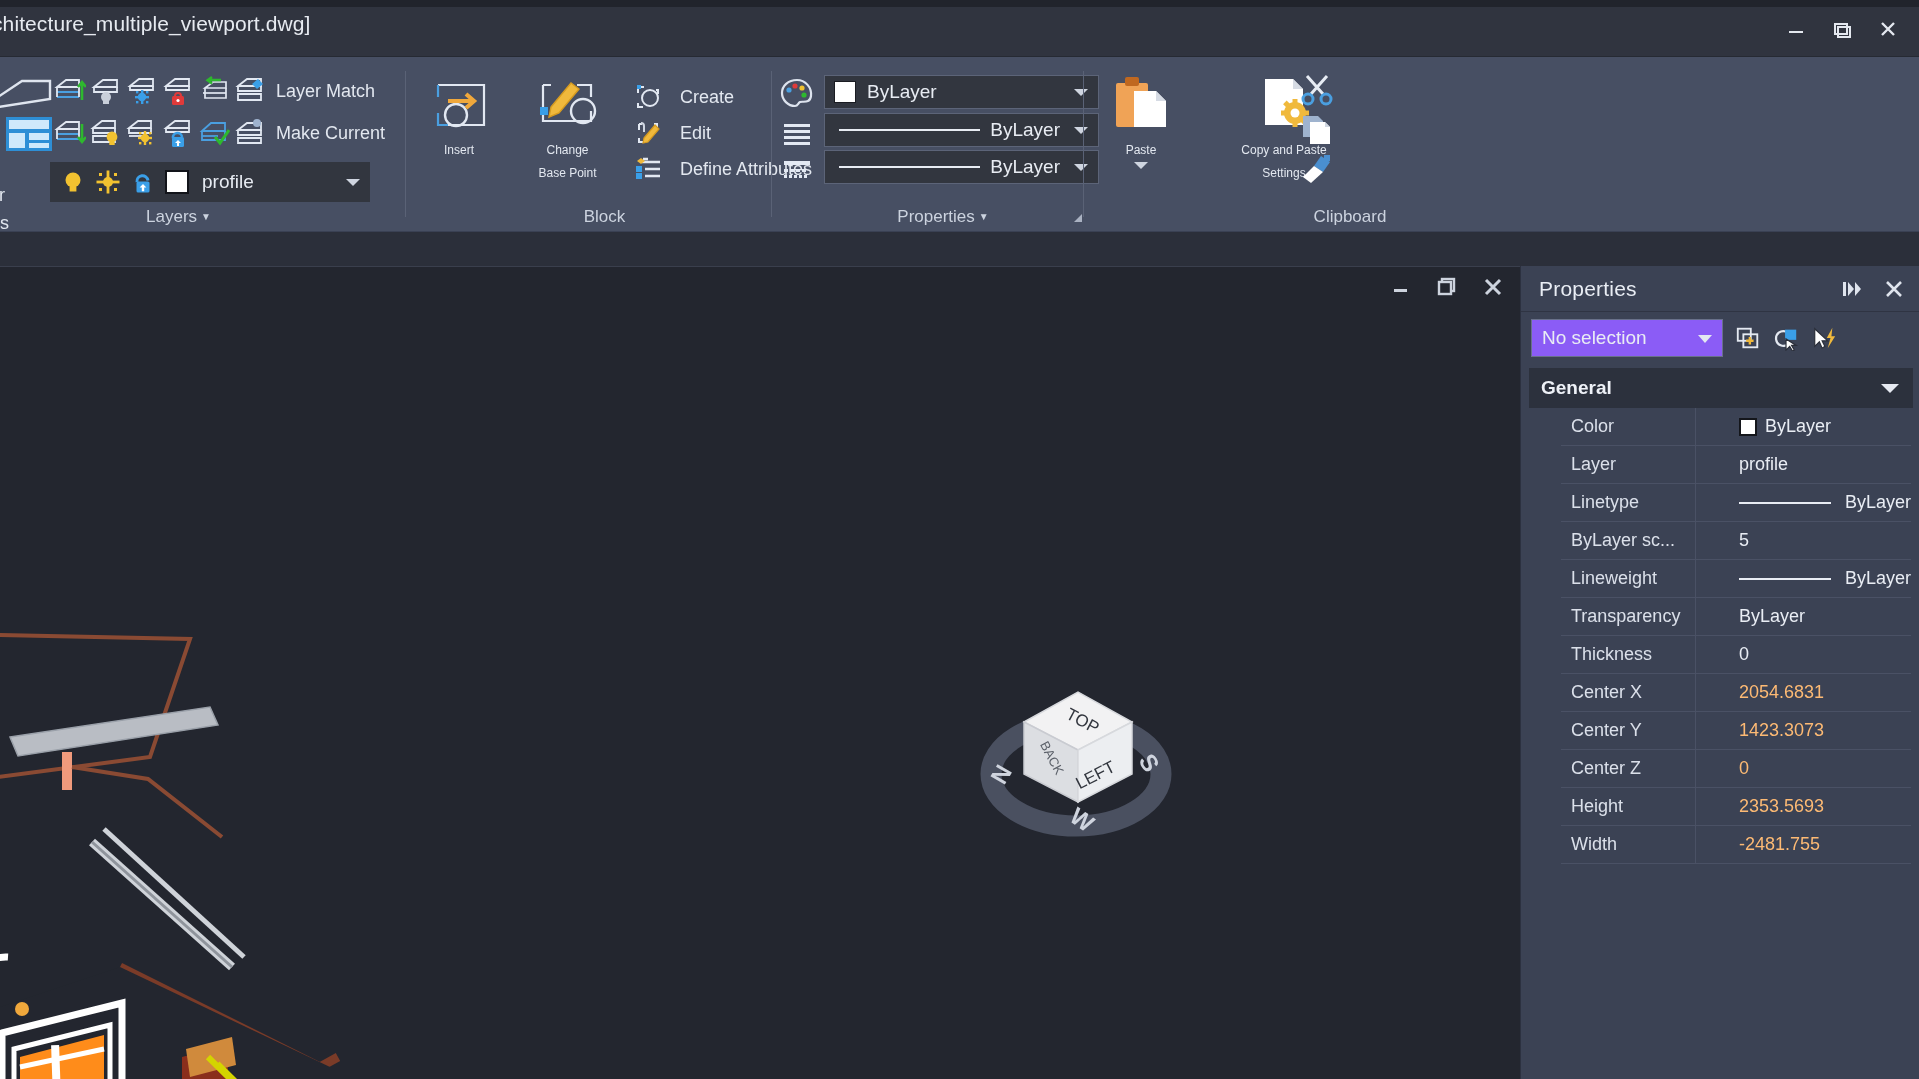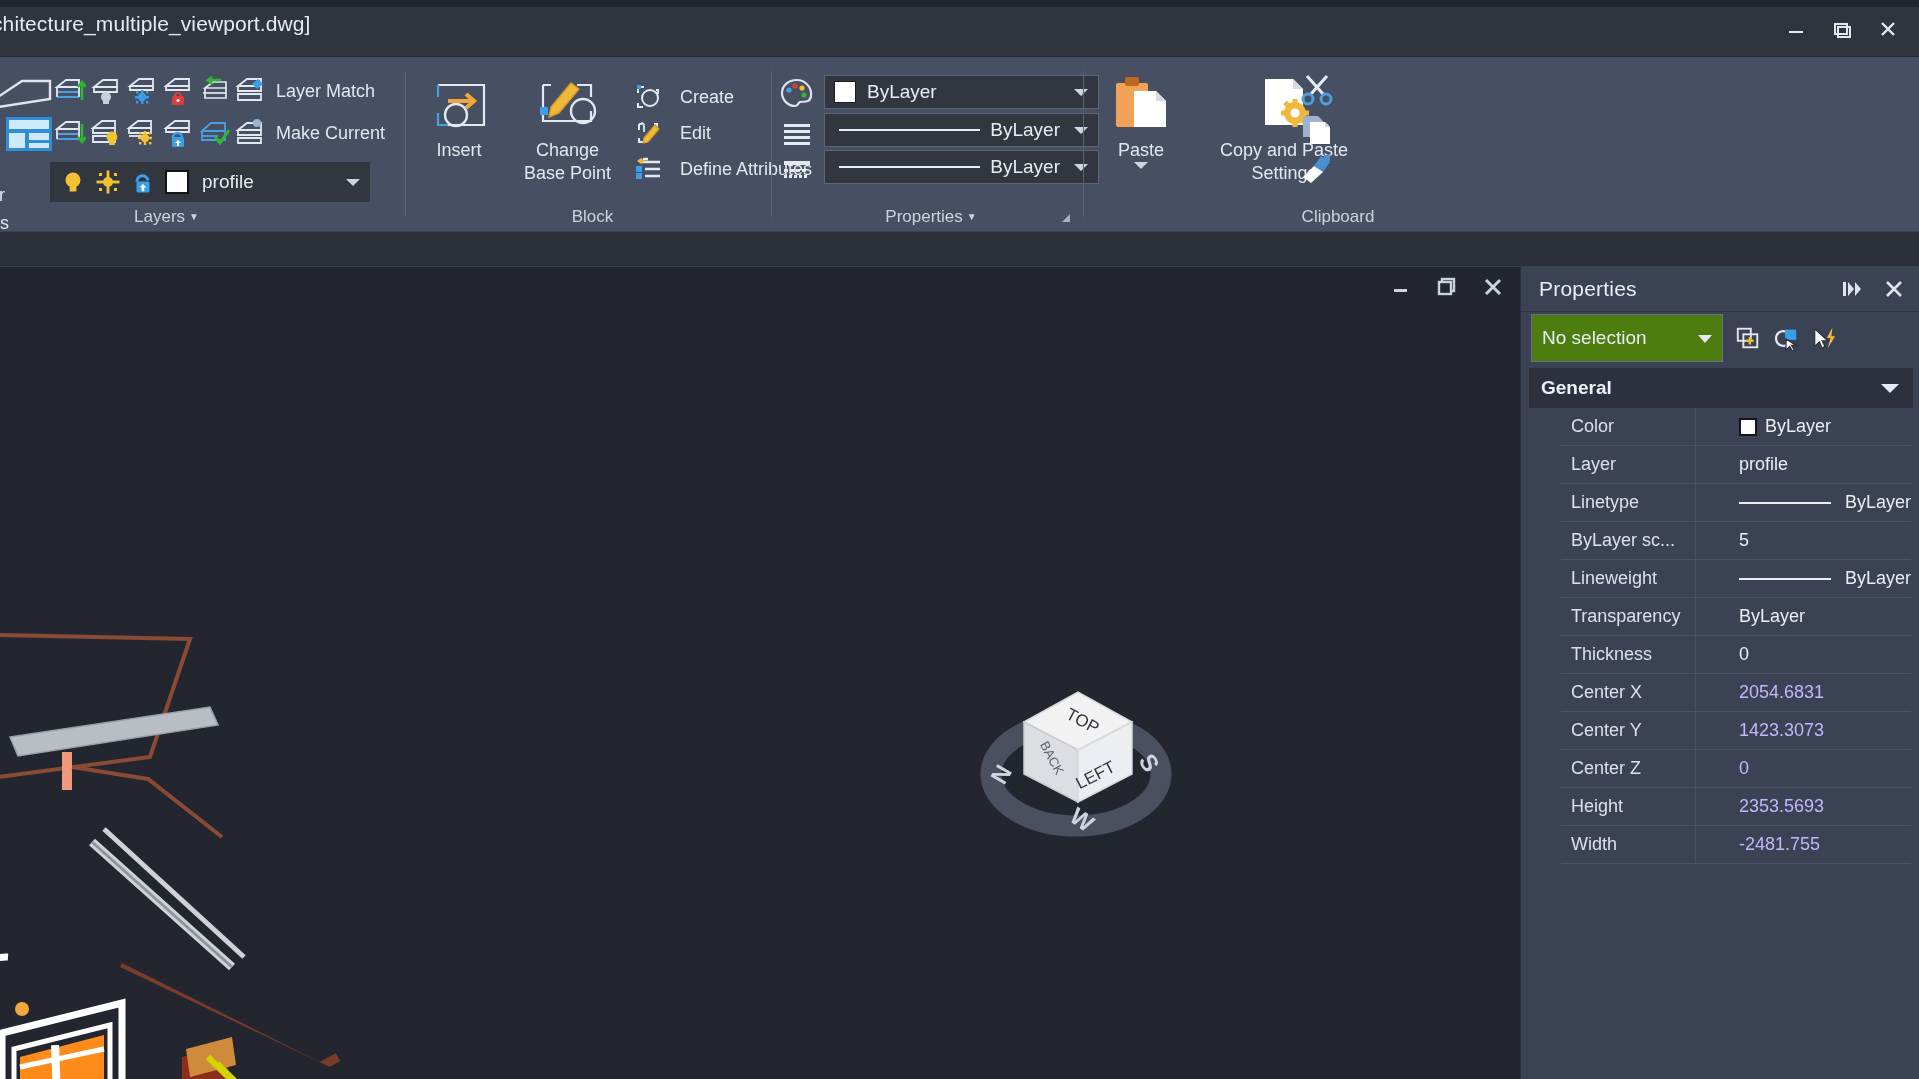--- a/index.html
+++ b/index.html
@@ -45,21 +45,21 @@
     position: absolute; top: 14px; width: 1px; height: 146px;
     background: #5a6276;
   }
   .panel-label {
     position: absolute; bottom: 4px; width: 100%;
     text-align: center; font-size: 17px; color: #ccd3df;
     white-space: nowrap;
   }
   .panel-label .caret { font-size: 10px; margin-left: 4px; vertical-align: 2px; }
   .panel-labels-row {
-    position: absolute; left: 4px; bottom: 0; width: 1827px; height: 28px;
+    position: absolute; left: 16px; bottom: 0; width: 1827px; height: 28px;
   }
 
   
   .lyr-row { position: absolute; display: flex; }
   .lyr-btn {
     width: 36px; height: 36px; display: flex; align-items: center; justify-content: center;
   }
   .lyr-btn svg { display:block; }
   .lyr-textbtn {
     display: flex; align-items: center; gap: 6px;
@@ -78,21 +78,21 @@
     position:absolute; right: 10px; top: 50%; margin-top:-3px;
     width:0;height:0;border-left:7px solid transparent;border-right:7px solid transparent;
     border-top:7px solid #cfd5e0;
   }
 
   
   .bigbtn {
     position: absolute; width: 94px; text-align: center;
   }
   .bigbtn .ic { height: 62px; display:flex; align-items:flex-end; justify-content:center; }
-  .bigbtn .lb { font-size: 18px; color: #e3e8f0; line-height: 23px; margin-top: 4px; white-space: nowrap;}
+  .bigbtn .lb { font-size: 12px; color: #e3e8f0; line-height: 23px; margin-top: 4px; white-space: nowrap;}
   .smallbtn {
     position: absolute; display: flex; align-items: center; gap: 18px;
     height: 36px; font-size: 18px; color: #e3e8f0; white-space: nowrap;
   }
 
   
   .prop-combo {
     position: absolute; height: 34px; width: 275px;
     background: #32363f; border: 1px solid #5c6478;
     display: flex; align-items: center;
@@ -130,22 +130,22 @@
   }
   .pal-title { font-size: 21px; color: #e9edf4; margin-left: 18px; letter-spacing:.2px;}
   .pal-head-btns { position: absolute; right: 12px; top: 10px; display:flex; gap: 16px; align-items:center;}
   .pal-ico { width:26px;height:26px; display:flex;align-items:center;justify-content:center; color:#dfe4ed;}
 
   .pal-selbar {
     height: 52px; display: flex; align-items: center; padding: 0 10px; gap: 12px;
     background:#3b4254;
   }
   .sel-combo {
-    position: relative; width: 192px; height: 48px;
-    background: #4d7c0f; border: 1px solid #6b melody;
+    position: relative; width: 192px; height: 38px;
+    background: #8b5cf6; border: 1px solid #6b melody;
     border: 1px solid #69718a;
     display:flex; align-items:center;
   }
   .sel-combo .sc-txt { font-size: 19px; color:#e9edf4; margin-left:10px;}
   .sel-combo .sc-arr{
     position:absolute; right:10px; top:50%; margin-top:-3px;
     width:0;height:0;border-left:7px solid transparent;border-right:7px solid transparent;
     border-top:8px solid #e3e8f1;
   }
 
@@ -167,21 +167,21 @@
   }
   .prow .pk {
     width: 135px; font-size: 18px; color: #dbe0ea;
     display:flex; align-items:center; padding-left: 10px;
     border-right: 1px solid #4a5165;
   }
   .prow .pv {
     flex: 1; font-size: 18px; color: #e9edf4;
     display:flex; align-items:center; padding-left: 10px; gap: 8px;
   }
-  .prow.dim .pv { color: #c4b5fd; }
+  .prow.dim .pv { color: #fdba74; }
   .pv-swatch { width:18px;height:18px;background:#fff;border:2px solid #14161b; flex:none;}
   .pv-line { height:2px; background:#e9edf4; width: 92px; margin-right:6px;}
 </style>
 </head>
 <body>
 
 <div id="app">
 
   <div class="titlebar">
     <div class="strip"></div>

